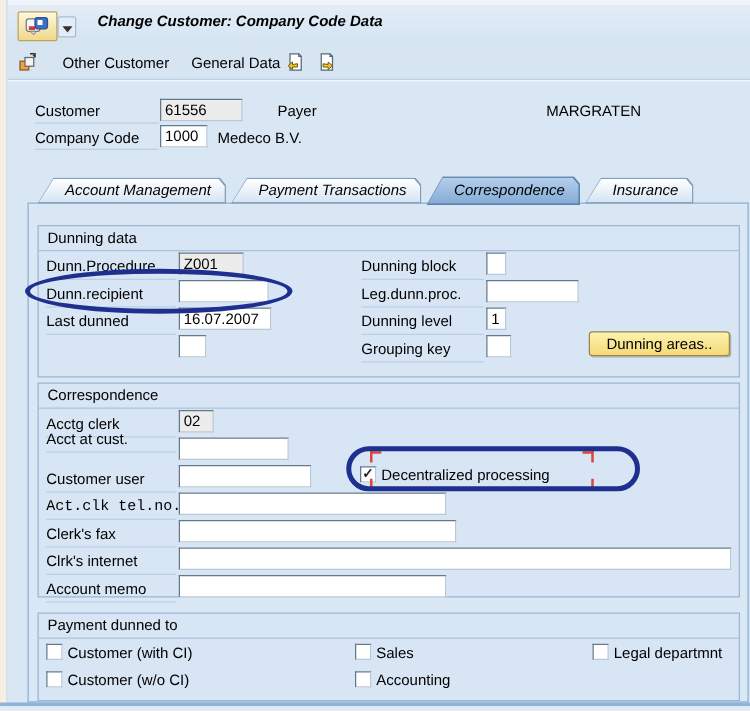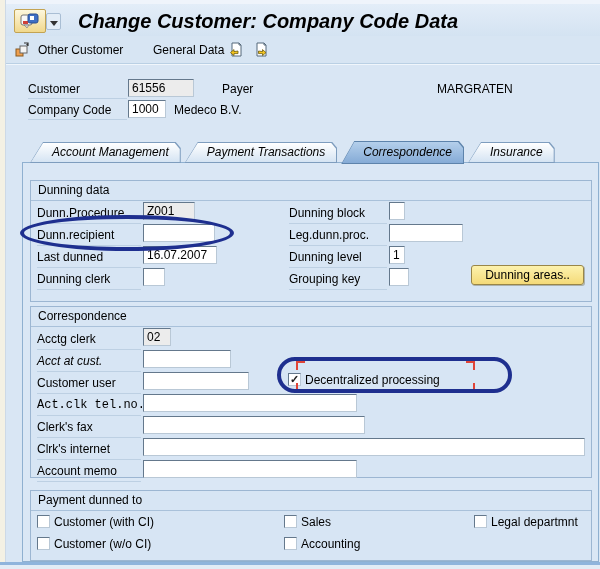--- a/index.html
+++ b/index.html
@@ -8,26 +8,26 @@
   .edge-left{position:absolute;left:0;top:0;width:5px;height:100%;background:#f4f1e4;border-right:1px solid #cdd9e6;}
   .edge-top{position:absolute;left:0;top:0;width:100%;height:4px;background:#eff4fb;}
 
   
   .titlebar{position:absolute;left:6px;top:4px;right:0;height:32px;background:linear-gradient(#e3edf8,#d4e3f2);}
   .trx-btn{position:absolute;left:8px;top:5px;width:30px;height:22px;background:linear-gradient(#fdf7dd,#f1d88c);
            border:1px solid #c3a352;border-radius:2px;display:flex;align-items:center;justify-content:center;}
   .trx-drop{position:absolute;left:40px;top:9px;width:13px;height:15px;background:#e3edf7;border:1px solid #a9bed4;
             border-radius:2px;display:flex;align-items:flex-end;justify-content:center;}
   .trx-drop .tri{width:0;height:0;border-left:4px solid transparent;border-right:4px solid transparent;border-top:5px solid #333;margin-bottom:3px;}
-  .page-title{position:absolute;left:72px;top:6px;font-size:20px;font-weight:bold;font-style:italic;white-space:nowrap;}
+  .page-title{position:absolute;left:72px;top:6px;font-size:12px;font-weight:bold;font-style:italic;white-space:nowrap;}
 
   
   .toolbar{position:absolute;left:6px;top:36px;right:0;height:27px;background:#d7e5f3;
            border-bottom:1px solid #bad0e4;box-shadow:0 1px 0 #f0f6fc;}
-  .tb-item{position:absolute;top:5px;height:18px;display:flex;align-items:center;gap:8px;cursor:default;white-space:nowrap;justify-content:space-between;}
+  .tb-item{position:absolute;top:5px;height:18px;display:flex;align-items:center;gap:20px;cursor:default;white-space:nowrap;justify-content:space-between;}
   .tb-icon16{width:16px;height:16px;display:inline-block;}
 
   
   .lbl{position:absolute;height:18px;line-height:18px;white-space:nowrap;}
   .lbl.ul{border-bottom:1px solid #bdd0e3;}
   .txt{position:absolute;height:18px;line-height:18px;white-space:nowrap;}
   .fld{position:absolute;height:18px;box-sizing:border-box;background:#fff;
        border:1px solid #93a7ba;border-top-color:#64788c;border-left-color:#64788c;
        border-bottom-color:#b9c8d6;border-right-color:#b9c8d6;
        font-family:"Liberation Sans",sans-serif;font-size:12px;padding:5px 3px;color:#000;}
@@ -175,35 +175,34 @@
     <div class="glbl" style="left:6px;top:45px;width:104px;">Dunn.recipient</div>
     <input class="fld" style="left: 112px; top: 43px; width: 72px;" value="">
     <div class="glbl" style="left:258px;top:45px;width:98px;">Leg.dunn.proc.</div>
     <input class="fld" style="left: 358px; top: 43px; width: 74px;" value="">
 
     <div class="glbl" style="left:6px;top:67px;width:104px;">Last dunned</div>
     <input class="fld" style="left: 112px; top: 65px; width: 74px;" value="16.07.2007">
     <div class="glbl" style="left:258px;top:67px;width:98px;">Dunning level</div>
     <input class="fld" style="left: 358px; top: 65px; width: 16px;" value="1">
 
-    <div class="glbl" style="left:6px;top:89px;width:104px;">Dunning clerk</div>
     <input class="fld" style="left: 112px; top: 87px; width: 22px;" value="">
     <div class="glbl" style="left:258px;top:89px;width:98px;">Grouping key</div>
     <input class="fld" style="left: 358px; top: 87px; width: 20px;" value="">
 
     <div class="sapbtn" style="left:440px;top:84px;width:113px;height:20px;">Dunning areas..</div>
   </div>
 
   <div class="group" style="left:30px;top:306px;width:562px;height:172px;">
     <div class="gtitle">Correspondence</div>
 
     <div class="glbl" style="left:6px;top:23px;width:104px;">Acctg clerk</div>
     <input class="fld ro" style="left: 112px; top: 21px; width: 28px;" value="02">
 
-    <div class="glbl" style="left:6px;top:45px;width:104px;font-style:italic;">Acct at cust.</div>
+    <div class="glbl" style="left:6px;top:35px;width:104px;">Acct at cust.</div>
     <input class="fld" style="left: 112px; top: 43px; width: 88px;" value="">
 
     <div class="glbl" style="left:6px;top:67px;width:104px;">Customer user</div>
     <input class="fld" style="left: 112px; top: 65px; width: 106px;" value="">
 
     <div class="cb" style="left:257px;top:66px;">
       <span>✓</span>
     </div>
     <div class="cb-label" style="left:274px;top:66px;">Decentralized processing</div>
 

